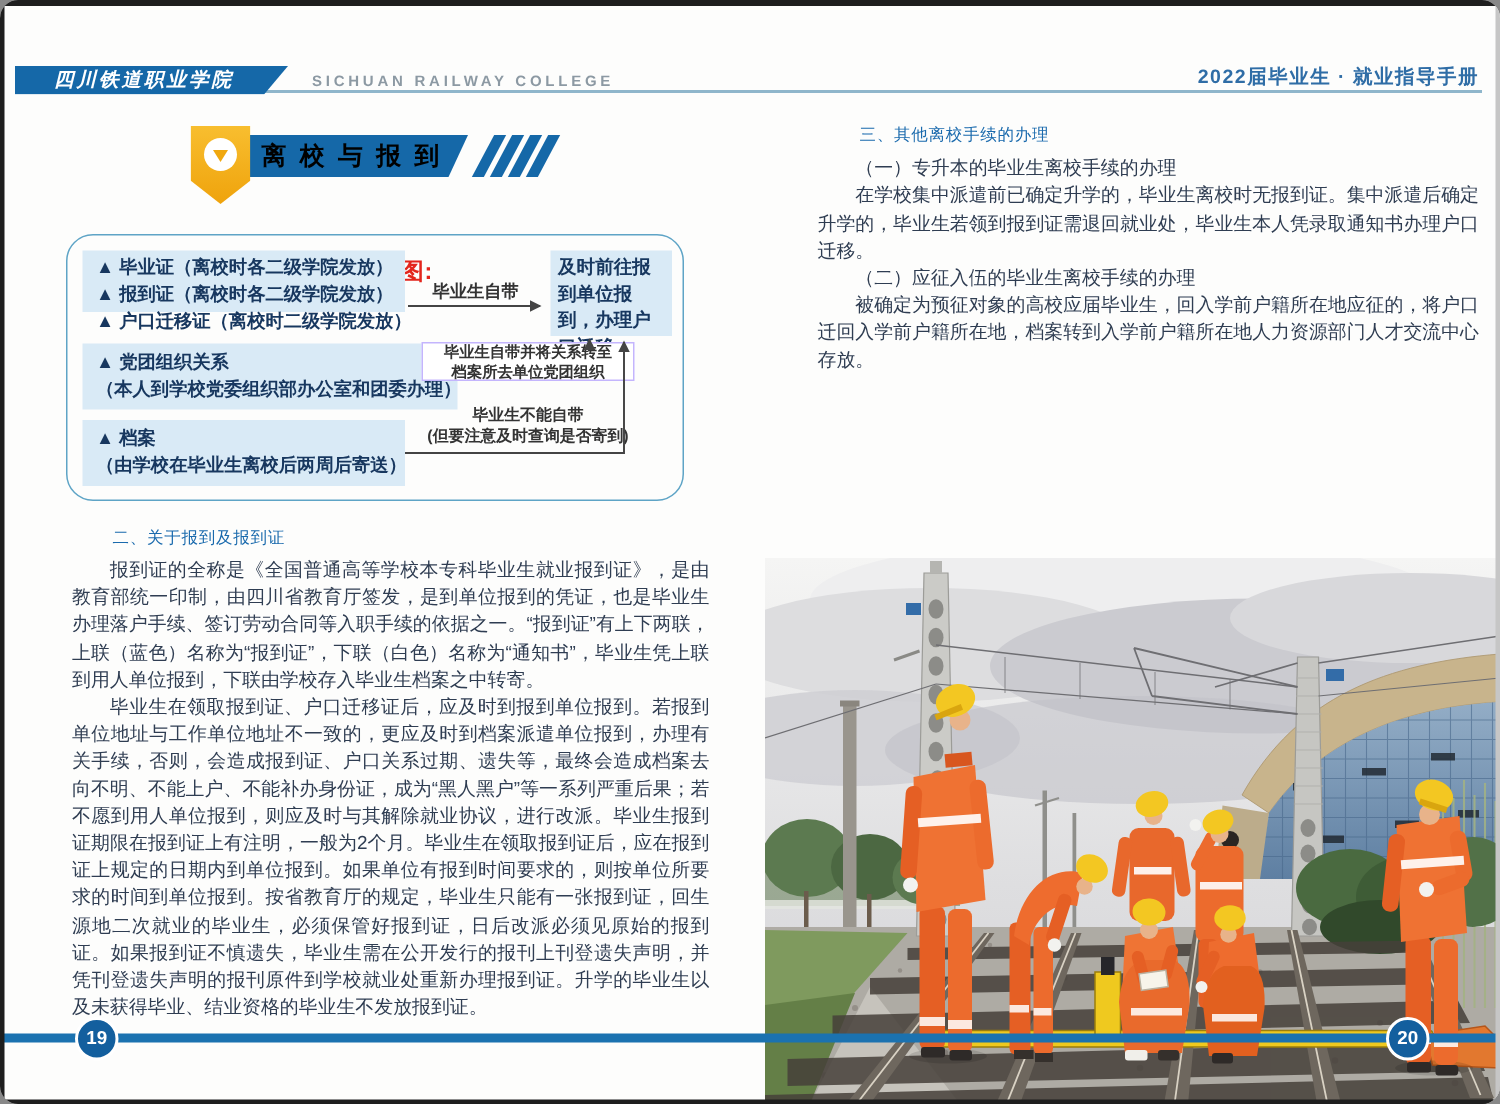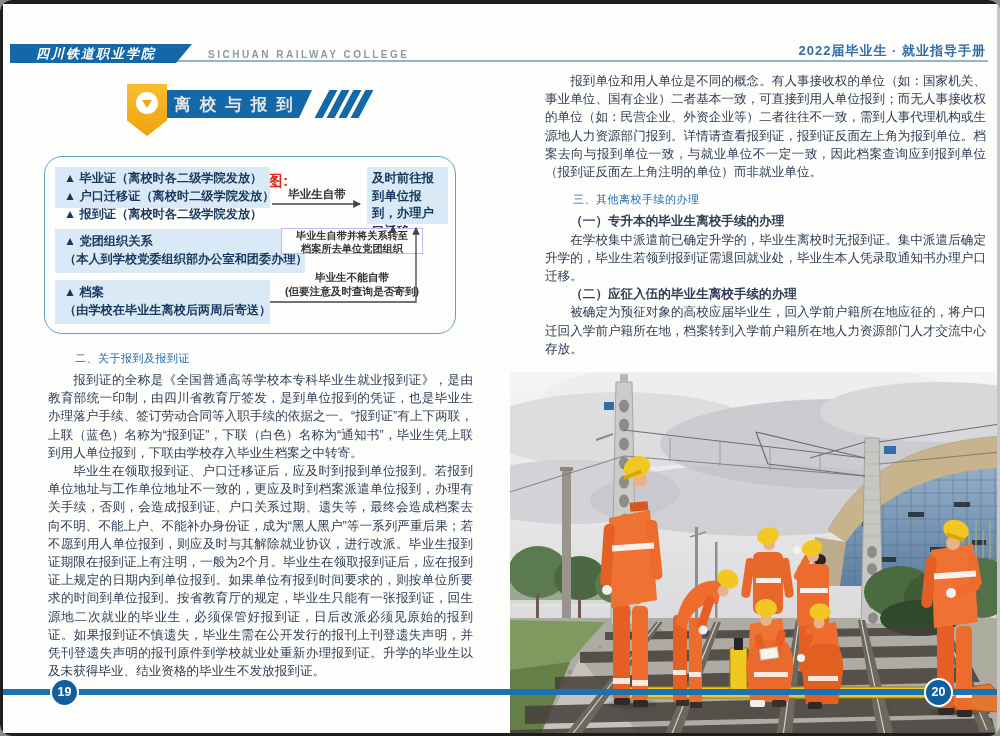--- a/index.html
+++ b/index.html
@@ -11,42 +11,42 @@
   
   .college-band{left:10px;top:44px;width:182px;height:19px;background:#1568A8;
     clip-path:polygon(0 0,100% 0,calc(100% - 16px) 100%,0 100%);color:#fff;
     font-family:"DejaVu Serif","Liberation Serif",serif;font-style:italic;font-weight:bold;
     font-size:13px;letter-spacing:2px;line-height:19px;text-align:center;padding-right:10px;box-sizing:border-box;}
   .college-en{left:208px;top:49px;font-size:10px;letter-spacing:2.5px;color:#8C99A3;font-weight:bold;}
   .head-rule{top:60px;height:2px;background:#8FB6CB;}
   .hb-title{right:14px;top:42px;font-size:13px;font-weight:bold;color:#2F6DA6;letter-spacing:1px;}
   
   .banner-bar{left:130px;top:90px;width:182px;height:28px;background:#1568A8;
-    clip-path:polygon(0 0,100% 0,calc(100% - 13px) 100%,0 100%);color:#e5e5e5;font-weight:bold;
+    clip-path:polygon(0 0,100% 0,calc(100% - 13px) 100%,0 100%);color:#000000;font-weight:bold;
     font-size:16.5px;letter-spacing:9px;line-height:28px;text-align:center;padding-left:34px;box-sizing:border-box;}
   .slash{top:90px;width:8px;height:28px;background:#1568A8;transform:skewX(-28deg);}
   .badge{left:127px;top:84px;width:40px;height:52px;
     background:linear-gradient(180deg,#F8BE2F,#EFA30C);
     clip-path:polygon(0 0,100% 0,100% 70%,50% 100%,0 70%);z-index:3;}
   .badge-circle{left:9px;top:8px;width:22px;height:22px;border-radius:50%;background:#fff;}
   .badge-tri{left:6px;top:8px;width:0;height:0;border-left:5px solid transparent;
     border-right:5px solid transparent;border-top:8px solid #F0A80F;}
   
   .sec-red{color:#E3261D;font-weight:bold;font-size:15.5px;letter-spacing:.5px;margin-top:40px;}
   .sec-blue{color:#1A6AAD;font-weight:normal;font-size:11px;letter-spacing:.5px;}
   
   .flow-outer{left:44px;top:156px;width:410px;height:176px;border:1.5px solid #5EA4C6;border-radius:18px;}
   .fbox{background:#D9EAF6;color:#17375F;font-weight:bold;box-sizing:border-box;}
   .fbox .ln{display:block;font-size:12.2px;line-height:18px;white-space:nowrap;}
   .fnote{font-size:10.6px;line-height:13px;font-weight:bold;}
   .flabel{color:#333;font-weight:bold;text-align:center;}
   
   .body-col{font-size:12.6px;line-height:18.2px;color:#2F3D52;text-align:justify;}
   .body-col p{margin:0;text-indent:2em;}
-  .body-col .subhead{margin:0;text-indent:2em;font-weight:bold;}
+  .body-col .subhead{margin:0;text-indent:2em;}
   
   .pline{left:0;top:689px;width:1000px;height:6px;background:#1B72B0;z-index:30;}
   .pnum{top:678px;width:25px;height:25px;border-radius:50%;background:#135F9E;border:2px solid #FFF;
     color:#fff;font-size:12.5px;font-weight:bold;text-align:center;line-height:25px;z-index:31;box-sizing:content-box;}
 </style>
 </head>
 <body>
 
 <div id="stage">
 
@@ -70,22 +70,22 @@
       <div class="abs badge-tri"></div>
     </div>
   </div>
 
   <div class="abs sec-red" style="left:75px;top:131px;">一、毕业生离校及报到流程图:</div>
 
   <div class="abs flow-outer"></div>
 
   <div class="abs fbox" style="left:55px;top:167px;width:215px;height:41px;padding:2px 0 0 9px;">
     <span class="ln">▲ 毕业证（离校时各二级学院发放）</span>
+    <span class="ln">▲ 报到证（离校时各二级学院发放）</span>
     <span class="ln">▲ 户口迁移证（离校时二级学院发放）</span>
-    <span class="ln">▲ 报到证（离校时各二级学院发放）</span>
   </div>
 
   <div class="abs fbox" style="left:367px;top:167px;width:81px;height:57px;padding:3px 5px;font-size:12.4px;line-height:17.5px;">及时前往报到单位报到，办理户口迁移</div>
 
   <div class="abs fbox" style="left:55px;top:229px;width:250px;height:44px;padding:3px 0 0 9px;">
     <span class="ln">▲ 党团组织关系</span>
     <span class="ln fnote">（本人到学校党委组织部办公室和团委办理）</span>
   </div>
 
   <div class="abs fbox" style="left:55px;top:280px;width:215px;height:44px;padding:3px 0 0 9px;">
@@ -117,21 +117,20 @@
   </svg>
 
   <div class="abs sec-blue" style="left:75px;top:351px;">二、关于报到及报到证</div>
 
   <div class="abs body-col" style="left:48px;top:371px;width:425px;">
     <p>报到证的全称是《全国普通高等学校本专科毕业生就业报到证》，是由教育部统一印制，由四川省教育厅签发，是到单位报到的凭证，也是毕业生办理落户手续、签订劳动合同等入职手续的依据之一。“报到证”有上下两联，上联（蓝色）名称为“报到证”，下联（白色）名称为“通知书”，毕业生凭上联到用人单位报到，下联由学校存入毕业生档案之中转寄。</p>
     <p>毕业生在领取报到证、户口迁移证后，应及时到报到单位报到。若报到单位地址与工作单位地址不一致的，更应及时到档案派遣单位报到，办理有关手续，否则，会造成报到证、户口关系过期、遗失等，最终会造成档案去向不明、不能上户、不能补办身份证，成为“黑人黑户”等一系列严重后果；若不愿到用人单位报到，则应及时与其解除就业协议，进行改派。毕业生报到证期限在报到证上有注明，一般为2个月。毕业生在领取报到证后，应在报到证上规定的日期内到单位报到。如果单位有报到时间要求的，则按单位所要求的时间到单位报到。按省教育厅的规定，毕业生只能有一张报到证，回生源地二次就业的毕业生，必须保管好报到证，日后改派必须见原始的报到证。如果报到证不慎遗失，毕业生需在公开发行的报刊上刊登遗失声明，并凭刊登遗失声明的报刊原件到学校就业处重新办理报到证。升学的毕业生以及未获得毕业、结业资格的毕业生不发放报到证。</p>
   </div>
 
   <div class="abs body-col" style="left:545px;top:72px;width:441px;">
-    <p>报到单位和用人单位是不同的概念。有人事接收权的单位（如：国家机关、事业单位、国有企业）二者基本一致，可直接到用人单位报到；而无人事接收权的单位（如：民营企业、外资企业等）二者往往不一致，需到人事代理机构或生源地人力资源部门报到。详情请查看报到证，报到证反面左上角为报到单位。档案去向与报到单位一致，与就业单位不一定一致，因此档案查询应到报到单位（报到证反面左上角注明的单位）而非就业单位。</p>
     <div class="sec-blue" style="margin:9px 0 4px 28px;">三、其他离校手续的办理</div>
     <p class="subhead">（一）专升本的毕业生离校手续的办理</p>
     <p>在学校集中派遣前已确定升学的，毕业生离校时无报到证。集中派遣后确定升学的，毕业生若领到报到证需退回就业处，毕业生本人凭录取通知书办理户口迁移。</p>
     <p class="subhead">（二）应征入伍的毕业生离校手续的办理</p>
     <p>被确定为预征对象的高校应届毕业生，回入学前户籍所在地应征的，将户口迁回入学前户籍所在地，档案转到入学前户籍所在地人力资源部门人才交流中心存放。</p>
   </div>
 
   <svg class="abs" style="left:510px;top:372px;" width="490" height="364" viewBox="0 0 490 364">
     <defs>
       <linearGradient id="skyG" x1="0" y1="0" x2="0" y2="1">

